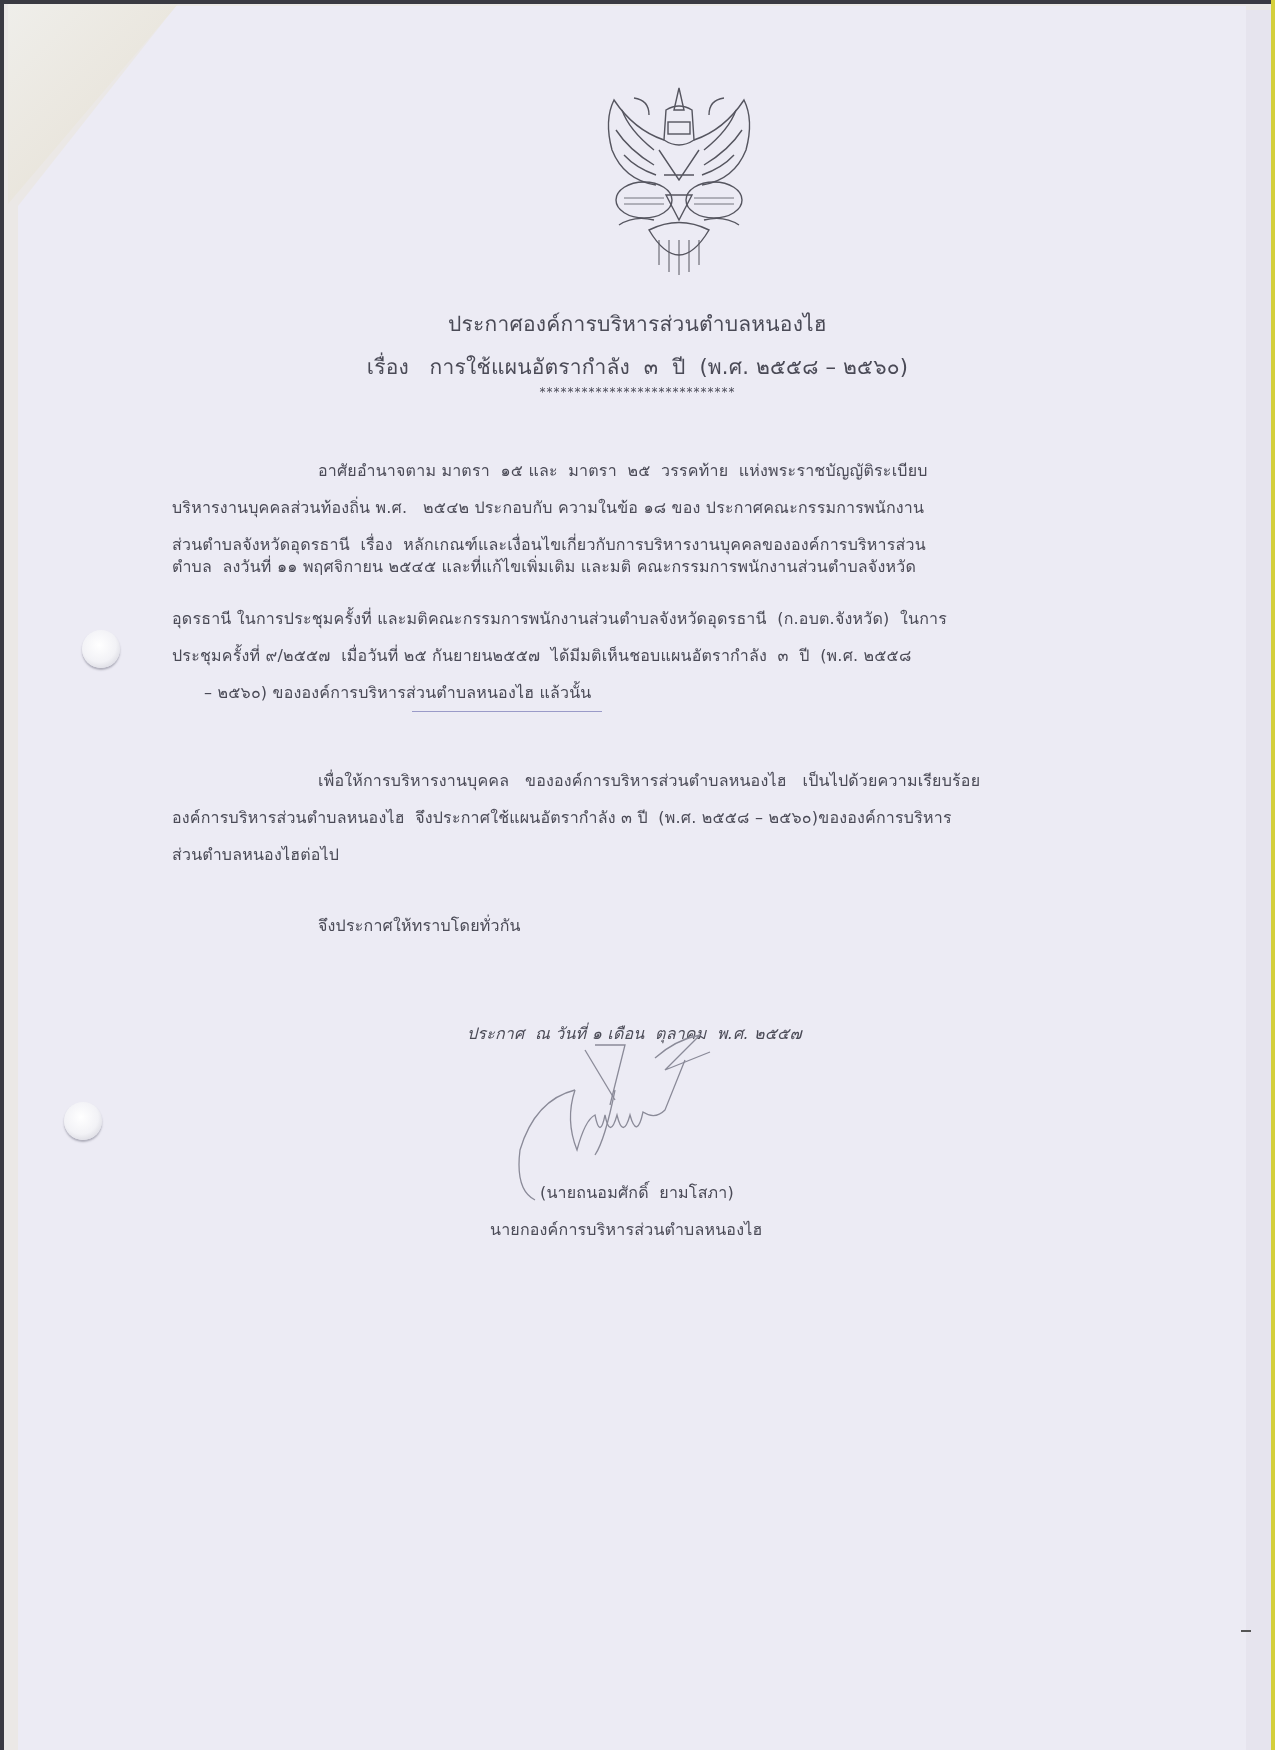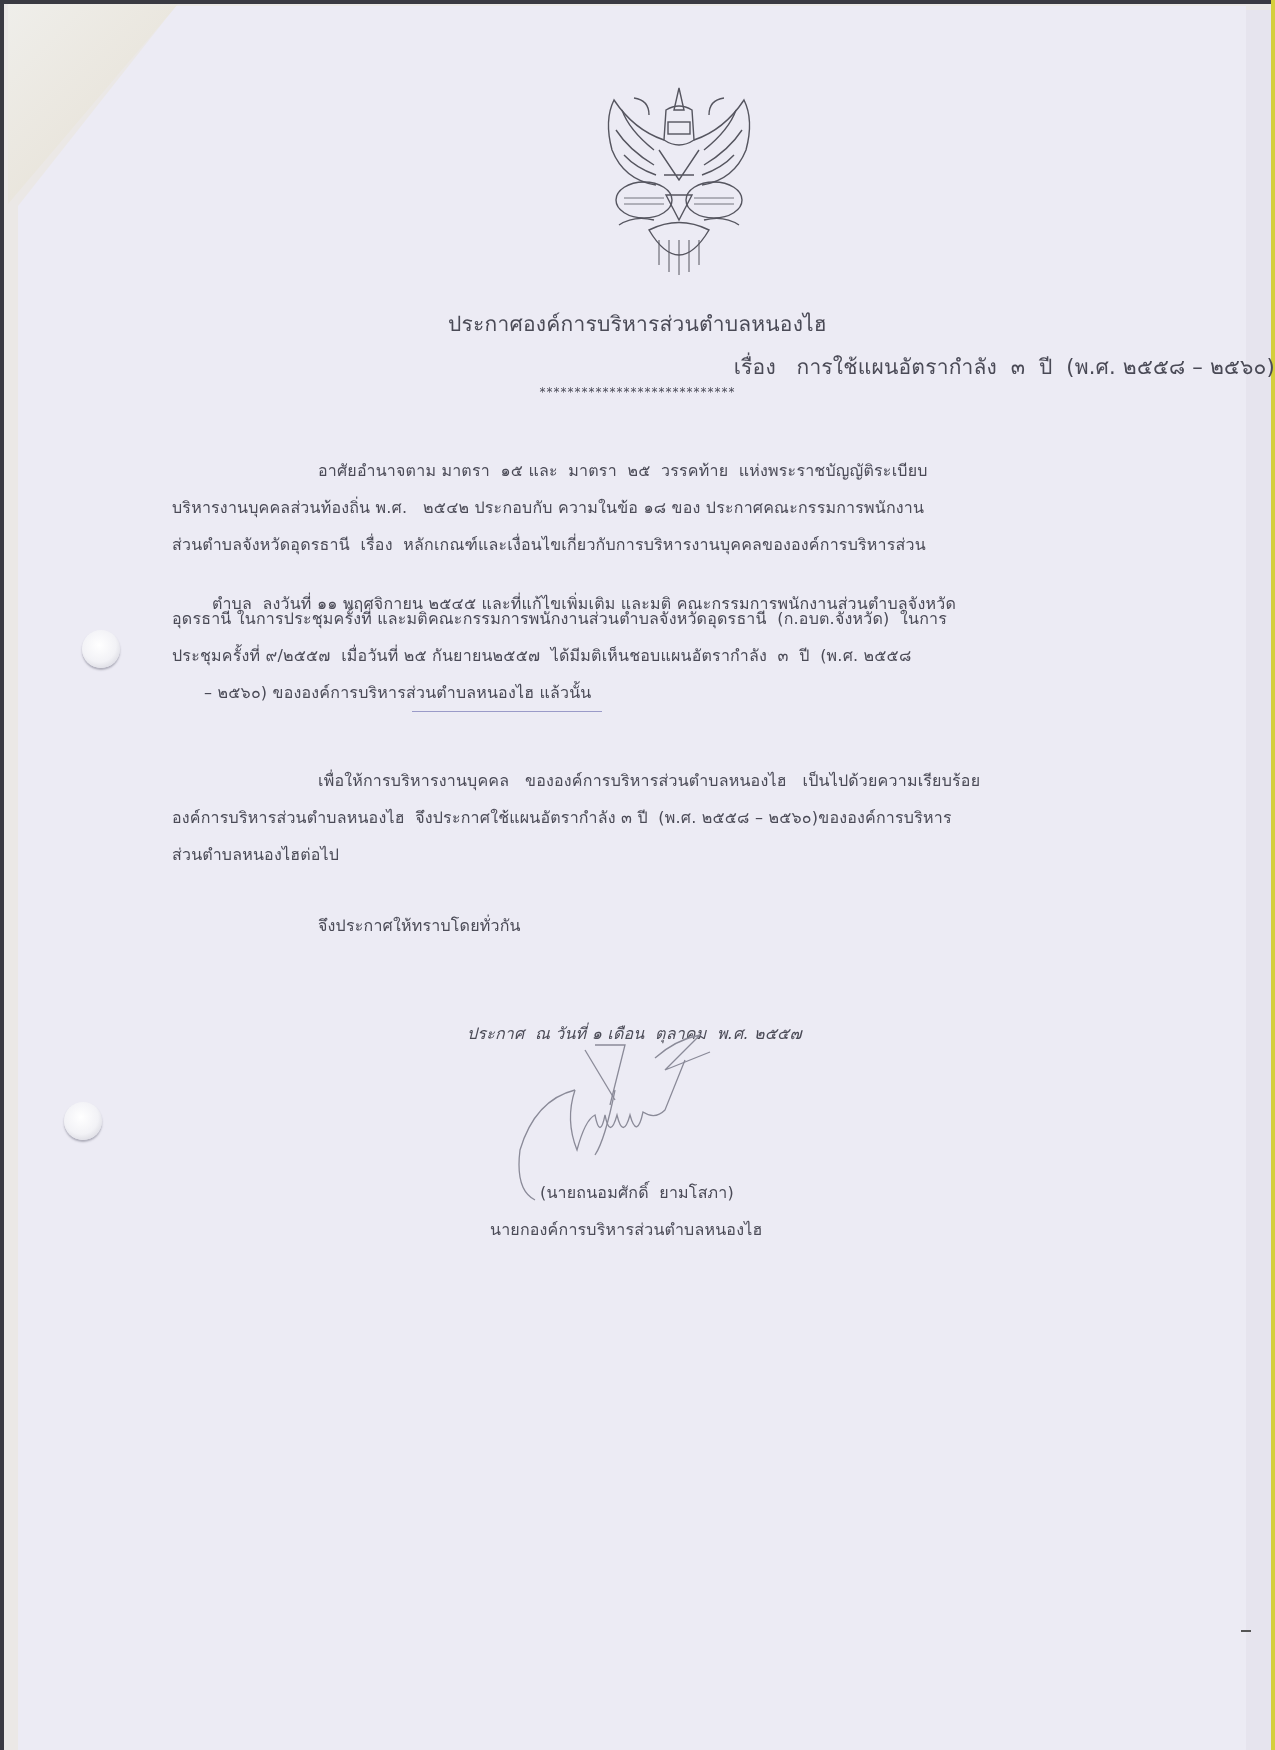--- a/index.html
+++ b/index.html
@@ -80,27 +80,27 @@
   <ellipse cx="50" cy="120" rx="28" ry="18"></ellipse>
   <ellipse cx="120" cy="120" rx="28" ry="18"></ellipse>
   <path d="M30 118 L70 118 M30 124 L70 124 M100 118 L140 118 M100 124 L140 124" stroke-width="0.8"></path>
   <path d="M72 115 L85 140 L98 115 Z"></path>
   <path d="M25 145 Q40 135 60 140 M145 145 Q130 135 110 140"></path>
   <path d="M55 150 Q85 135 115 150 Q85 200 55 150 Z"></path>
   <path d="M65 160 L65 185 M75 160 L75 192 M85 160 L85 195 M95 160 L95 192 M105 160 L105 185" stroke-width="1"></path>
 </svg>
 
 <div class="text center title1">ประกาศองค์การบริหารส่วนตำบลหนองไฮ</div>
-<div class="text center title2" style="white-space:pre;text-align:right;">เรื่อง   การใช้แผนอัตรากำลัง  ๓  ปี  (พ.ศ. ๒๕๕๘ – ๒๕๖๐)</div>
+<div class="text center title2" style="white-space:pre;">เรื่อง   การใช้แผนอัตรากำลัง  ๓  ปี  (พ.ศ. ๒๕๕๘ – ๒๕๖๐)</div>
 <div class="text center stars">****************************</div>
 
 <div class="text" style="left:318px; top:458px; width:834px; white-space:pre;">อาศัยอำนาจตาม มาตรา  ๑๕ และ  มาตรา  ๒๕  วรรคท้าย  แห่งพระราชบัญญัติระเบียบ</div>
 <div class="text para-line" style="top:495px; white-space:pre;">บริหารงานบุคคลส่วนท้องถิ่น พ.ศ.   ๒๕๔๒ ประกอบกับ ความในข้อ ๑๘ ของ ประกาศคณะกรรมการพนักงาน</div>
 <div class="text para-line" style="top:532px; white-space:pre;">ส่วนตำบลจังหวัดอุดรธานี  เรื่อง  หลักเกณฑ์และเงื่อนไขเกี่ยวกับการบริหารงานบุคคลขององค์การบริหารส่วน</div>
-<div class="text para-line" style="top:591px; white-space:pre;margin-left:40px;">ตำบล  ลงวันที่ ๑๑ พฤศจิกายน ๒๕๔๕ และที่แก้ไขเพิ่มเติม และมติ คณะกรรมการพนักงานส่วนตำบลจังหวัด</div>
+<div class="text para-line" style="top:554px; white-space:pre;">ตำบล  ลงวันที่ ๑๑ พฤศจิกายน ๒๕๔๕ และที่แก้ไขเพิ่มเติม และมติ คณะกรรมการพนักงานส่วนตำบลจังหวัด</div>
 <div class="text para-line" style="top:606px; white-space:pre;">อุดรธานี ในการประชุมครั้งที่ และมติคณะกรรมการพนักงานส่วนตำบลจังหวัดอุดรธานี  (ก.อบต.จังหวัด)  ในการ</div>
 <div class="text para-line" style="top:643px; white-space:pre;">ประชุมครั้งที่ ๙/๒๕๕๗  เมื่อวันที่ ๒๕ กันยายน๒๕๕๗  ได้มีมติเห็นชอบแผนอัตรากำลัง  ๓  ปี  (พ.ศ. ๒๕๕๘</div>
 <div class="text para-line" style="top:680px; white-space:pre;margin-left:32px;">– ๒๕๖๐) ขององค์การบริหารส่วนตำบลหนองไฮ แล้วนั้น</div>
 <div class="underline-mark"></div>
 
 <div class="text" style="left:318px; top:768px; white-space:pre;">เพื่อให้การบริหารงานบุคคล   ขององค์การบริหารส่วนตำบลหนองไฮ   เป็นไปด้วยความเรียบร้อย</div>
 <div class="text para-line" style="top:805px; white-space:pre;">องค์การบริหารส่วนตำบลหนองไฮ  จึงประกาศใช้แผนอัตรากำลัง ๓ ปี  (พ.ศ. ๒๕๕๘ – ๒๕๖๐)ขององค์การบริหาร</div>
 <div class="text para-line" style="top:842px; white-space:pre;">ส่วนตำบลหนองไฮต่อไป</div>
 
 <div class="text" style="left:318px; top:913px;">จึงประกาศให้ทราบโดยทั่วกัน</div>

